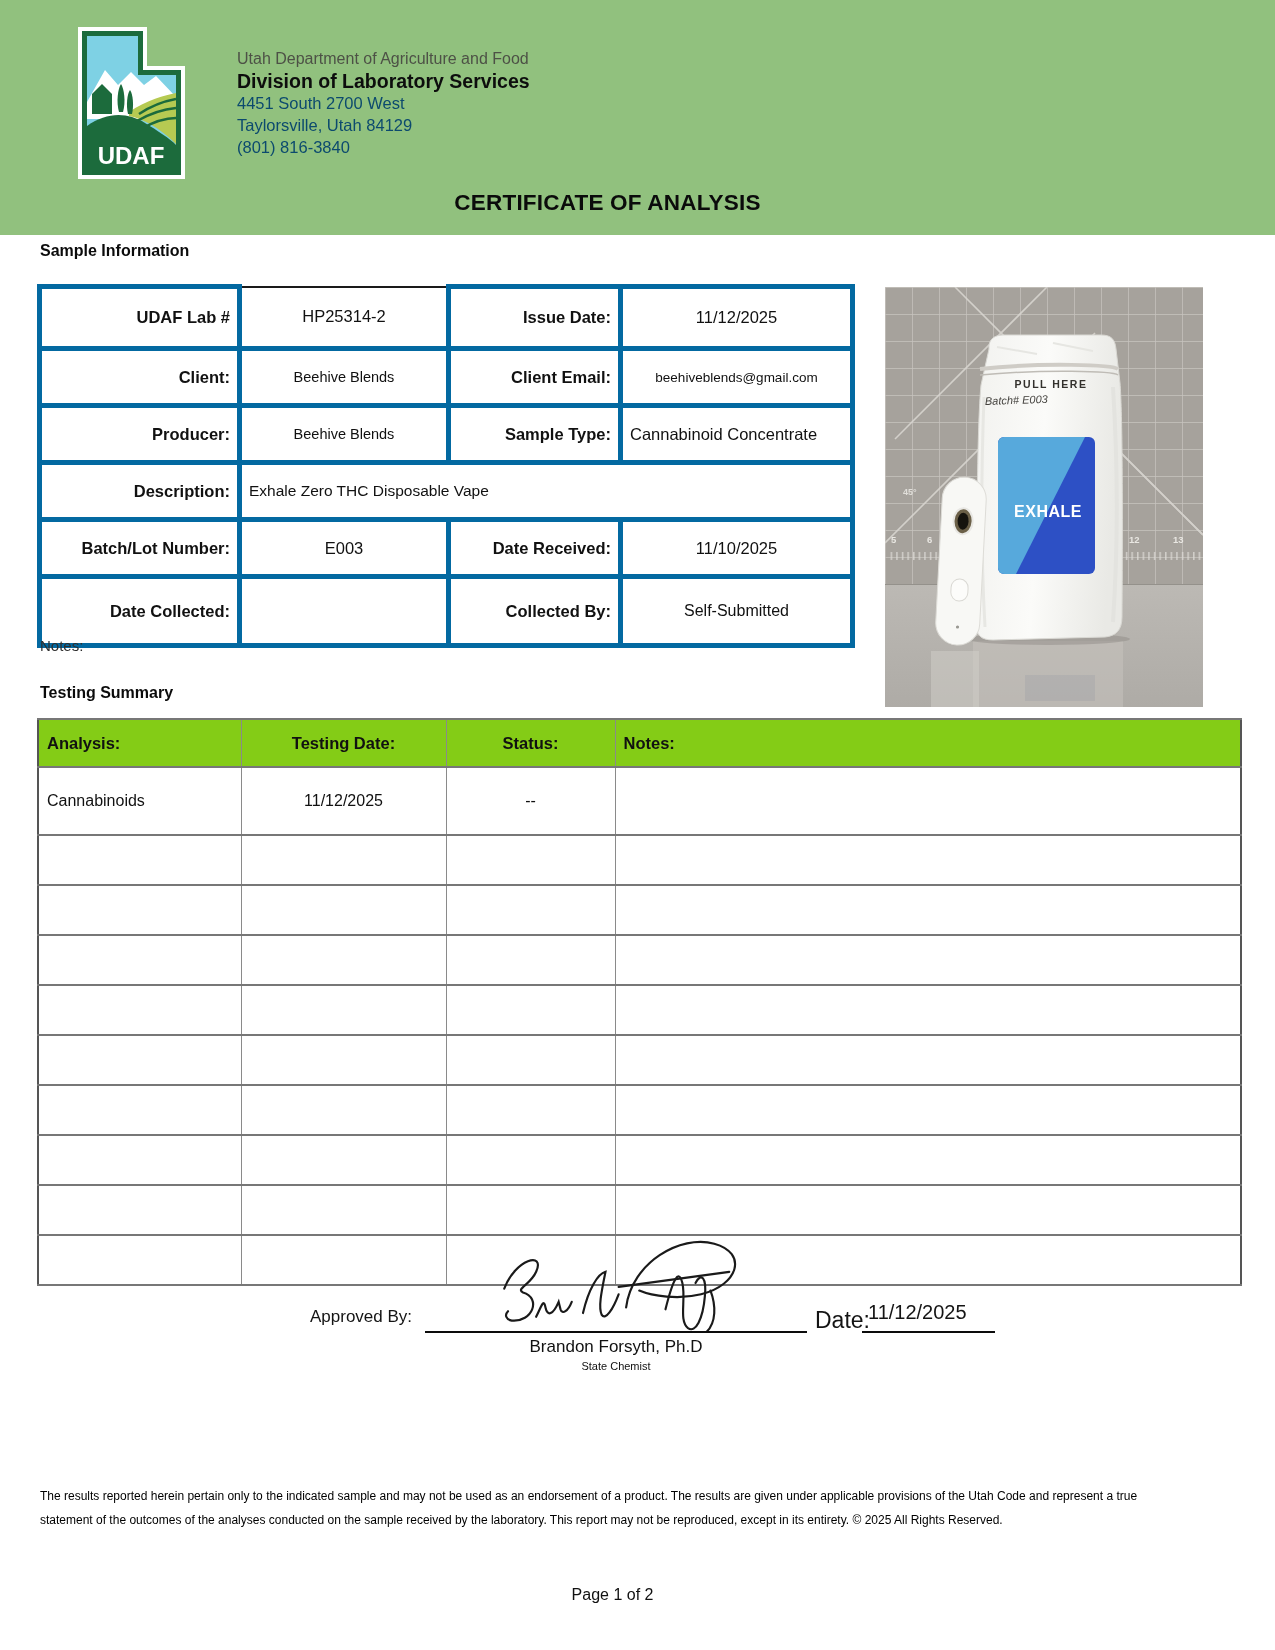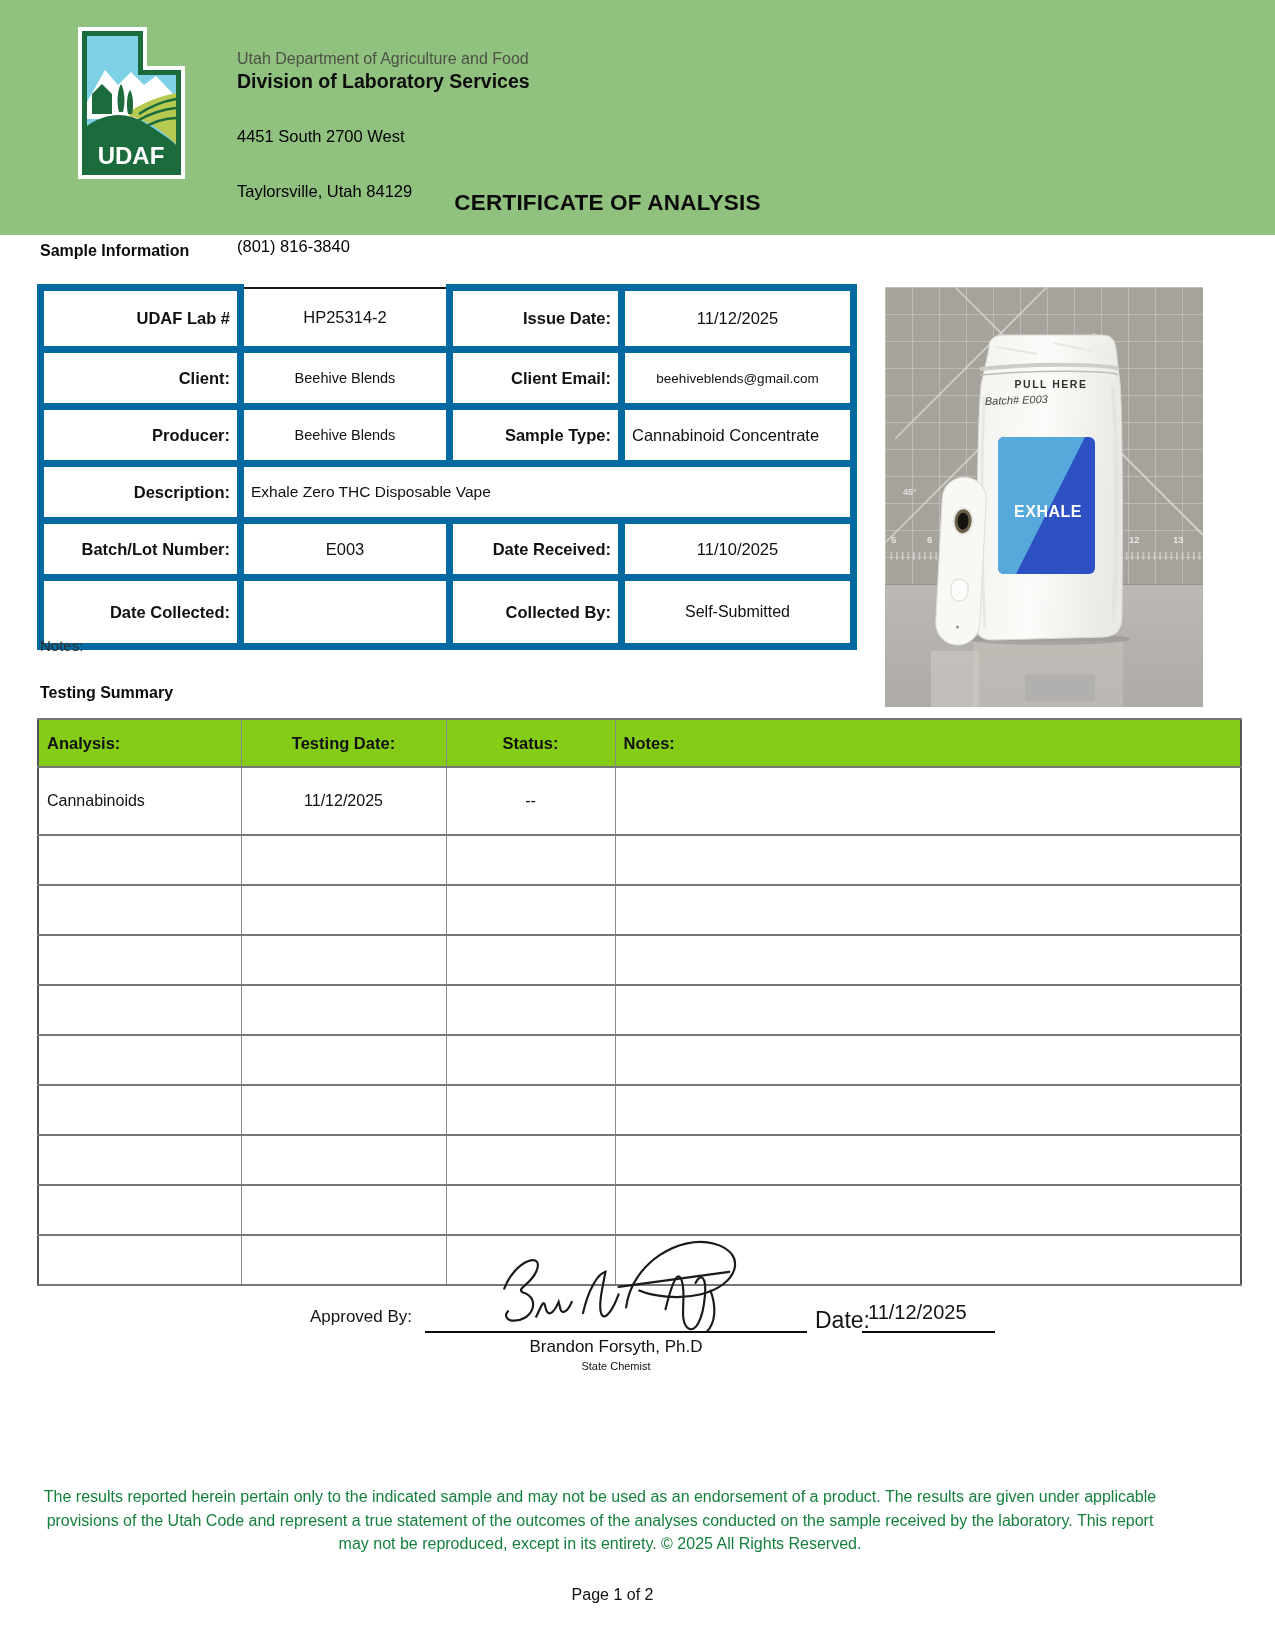--- a/index.html
+++ b/index.html
@@ -6,30 +6,30 @@
   .page{position:relative;width:1275px;height:1650px;background:#ffffff;
         font-family:"Liberation Sans",sans-serif;color:#111;overflow:hidden;}
   .abs{position:absolute;}
 
   
   .band{position:absolute;left:0;top:0;width:1275px;height:235px;background:#91c17e;}
   .logo-svg{position:absolute;left:75px;top:24px;width:113px;height:158px;}
   .agency-block{position:absolute;left:237px;top:48px;line-height:22px;}
   .agency-line{font-size:16px;color:#4d5146;}
   .division-line{font-size:19.5px;font-weight:bold;color:#0d0d0d;}
-  .addr-line{font-size:16.5px;color:#000000;margin-top:33px;}
+  .addr-line{font-size:16.5px;color:#0c4a6e;}
   .coa-title{position:absolute;left:0;top:190px;width:1215px;text-align:center;
              font-size:22.5px;font-weight:bold;color:#0b0b0b;letter-spacing:0.2px;}
 
   .section-heading{font-size:16px;font-weight:bold;color:#0b0b0b;}
 
   
   table{border-collapse:collapse;table-layout:fixed;}
   .sample-table{position:absolute;left:37px;top:284px;width:813px;border:2px solid #4a4a4a;}
-  .sample-table td{border:7px solid #0369a1;overflow:hidden;}
+  .sample-table td{border:5px solid #0369a1;overflow:hidden;}
   .sample-table .lbl{font-weight:bold;text-align:right;padding-right:7px;font-size:16.5px;}
   .sample-table .val{text-align:center;font-size:16.5px;}
   .sample-table .val.small{font-size:13.5px;}
   .sample-table .val.med{font-size:14.5px;}
   .sample-table .val.left{text-align:left;padding-left:7px;font-size:15.5px;}
   .sample-table .hl{border:2px solid #1a1a1a;}
   .notes-label{position:absolute;left:40px;top:637px;font-size:15px;color:#2e2e2e;}
 
   
   .testing-table{position:absolute;left:37px;top:718px;width:1203px;border:2px solid #555;}
@@ -43,22 +43,22 @@
   
   .approved-label{position:absolute;left:310px;top:1307px;font-size:17px;color:#141414;}
   .sig-line{position:absolute;left:425px;top:1331px;width:382px;border-top:2px solid #0c0c0c;}
   .sig-svg{position:absolute;left:478px;top:1232px;width:300px;height:104px;}
   .date-label{position:absolute;left:815px;top:1307px;font-size:23px;color:#141414;}
   .date-value{position:absolute;left:868px;top:1301px;font-size:20px;color:#141414;}
   .date-line{position:absolute;left:862px;top:1331px;width:133px;border-top:2px solid #0c0c0c;}
   .signer-name{position:absolute;left:425px;top:1337px;width:382px;text-align:center;font-size:17px;}
   .signer-title{position:absolute;left:425px;top:1360px;width:382px;text-align:center;font-size:11px;}
 
-  .disclaimer{position:absolute;left:40px;top:1485px;width:1120px;font-size:16px;
-              line-height:23.5px;color:#15803d;text-align:center;}
+  .disclaimer{position:absolute;left:40px;top:1485px;width:1120px;font-size:12px;
+              line-height:23.5px;color:#000000;}
   .page-num{position:absolute;left:0;top:1586px;width:1225px;text-align:center;font-size:16px;color:#111;}
 
   .photo-svg{position:absolute;left:885px;top:287px;width:318px;height:420px;}
 </style>
 </head>
 <body>
 
 <div class="page">
 
   <div class="band">

